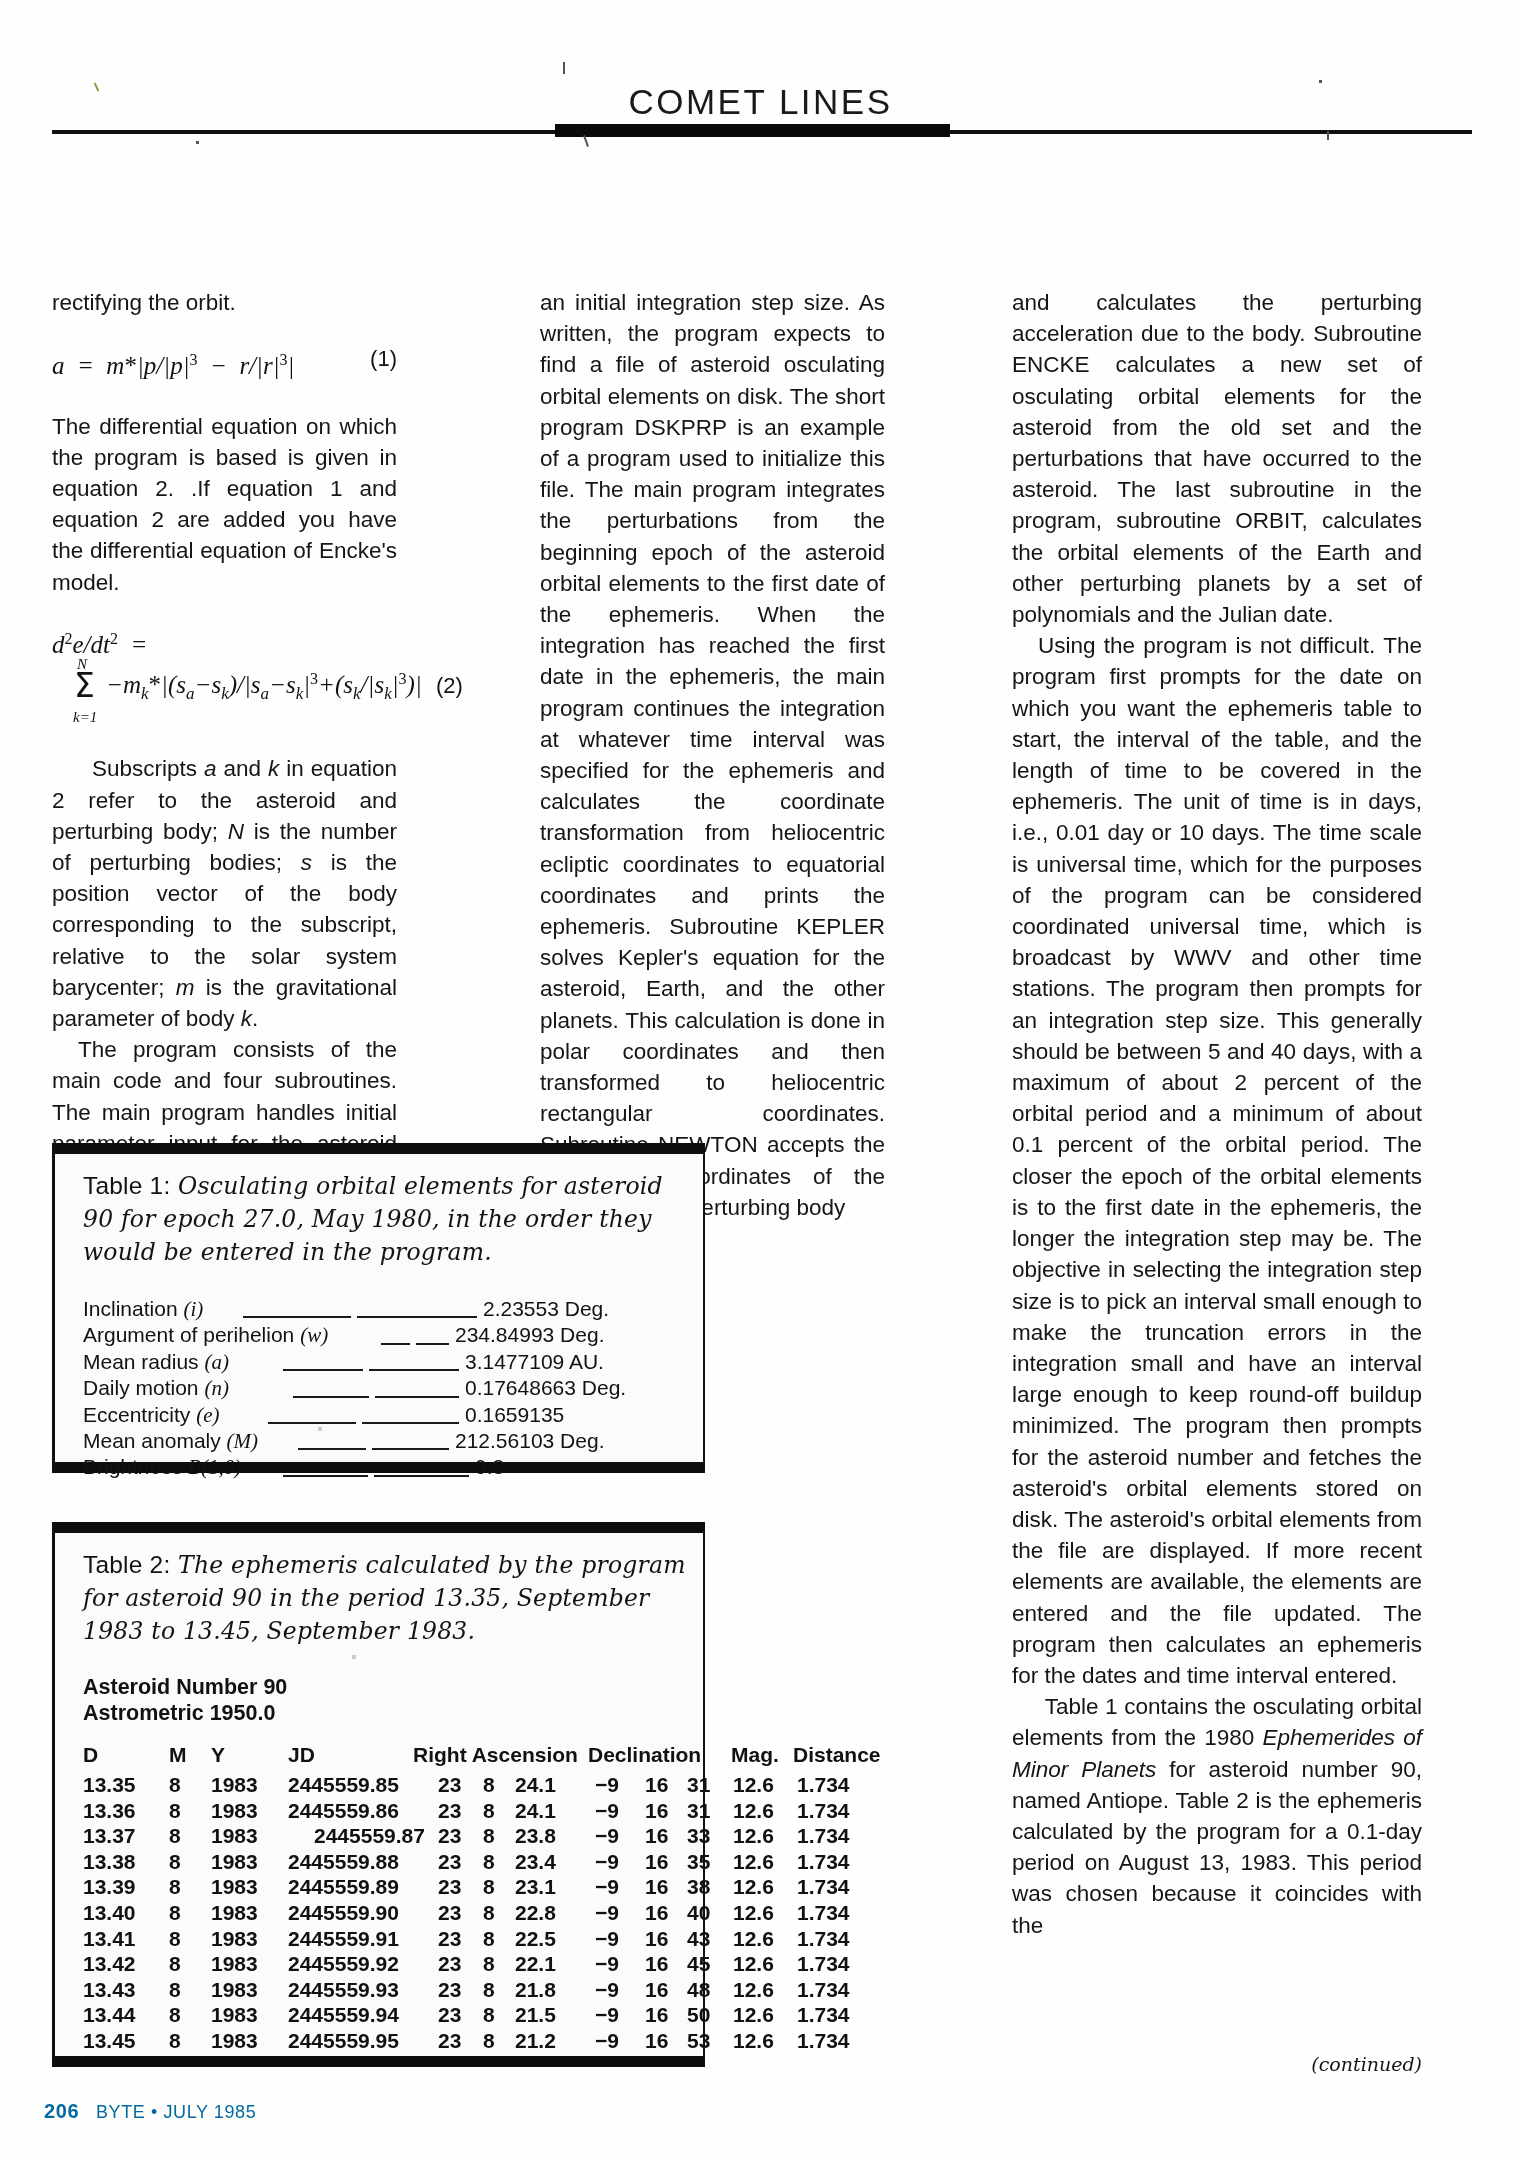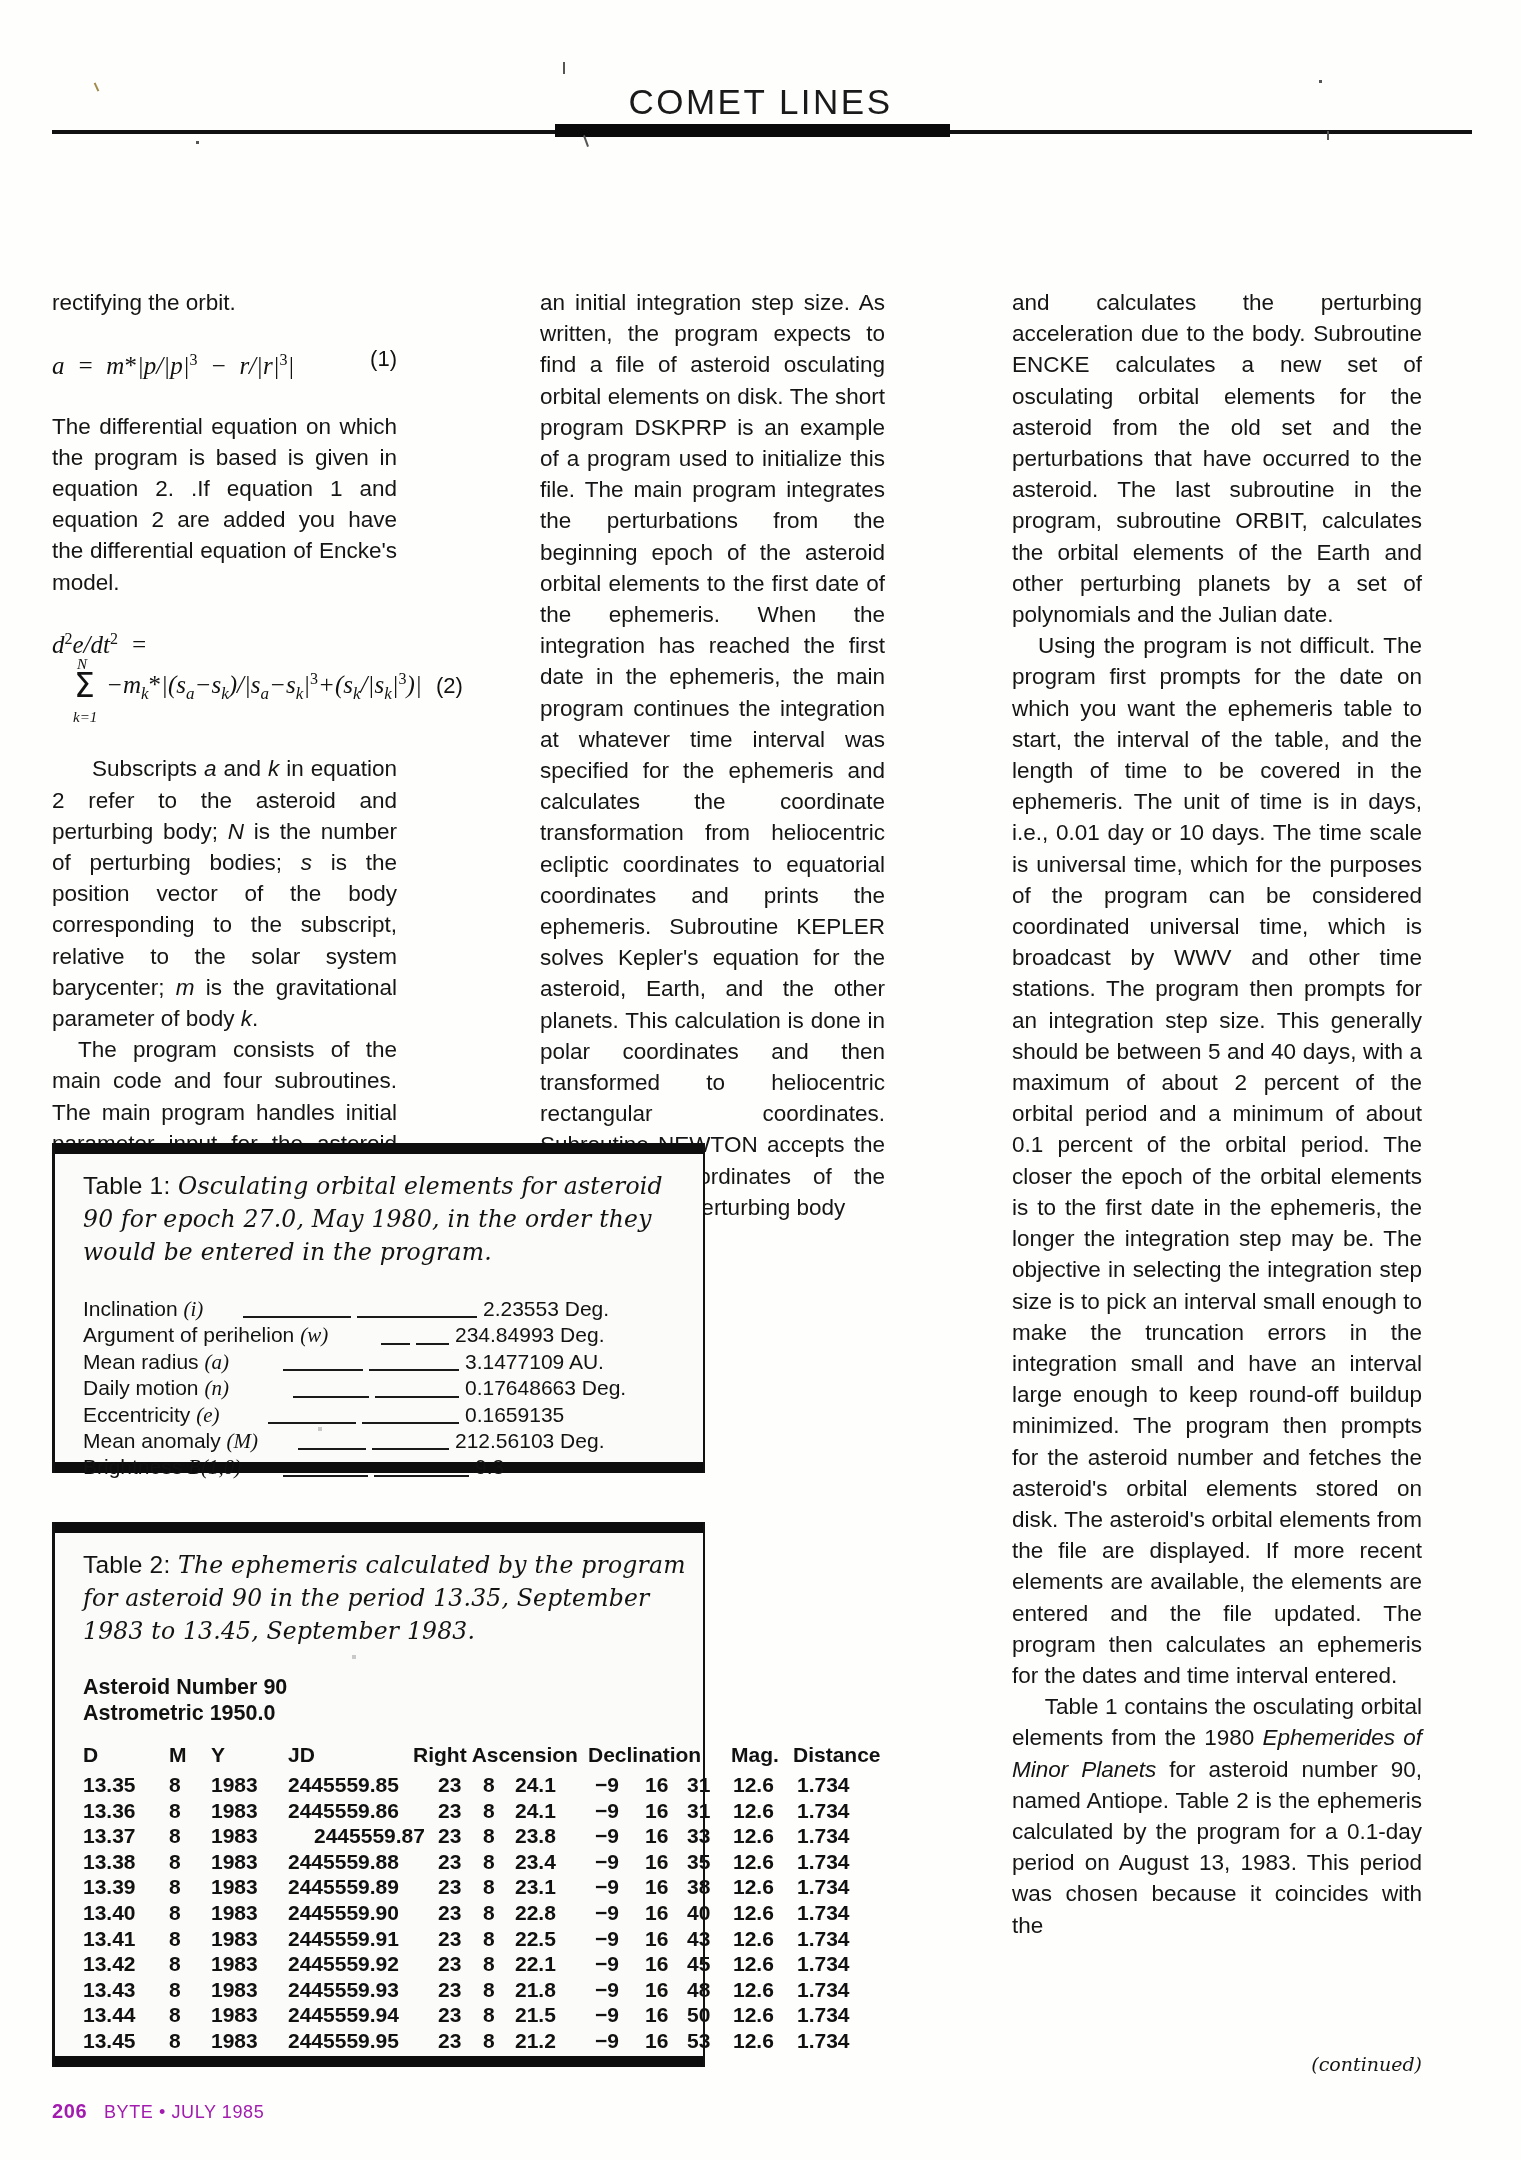--- a/index.html
+++ b/index.html
@@ -234,25 +234,25 @@
     line-height: 25.6px;
   }
   .t2-hrow, .t2-drow { position: relative; height: 25.6px; }
   .t2-hrow { height: 30px; font-weight: 600; }
   .t2-drow { font-weight: 600; }
   .c { position: absolute; top: 0; white-space: nowrap; }
 
   
   #footer {
     position: absolute;
-    left: 52px; top: 2100px;
+    left: 44px; top: 2100px;
     font-family: "Liberation Sans", sans-serif;
     font-size: 18px;
     letter-spacing: 0.6px;
-    color: #a21caf;
+    color: #0369a1;
   }
   #footer .pg { font-weight: 700; font-size: 20px; }
   #continued {
     position: absolute;
     left: 1012px; top: 2053px;
     width: 410px;
     text-align: right;
     font-family: "DejaVu Serif", serif;
     font-style: italic;
     font-size: 19px;

